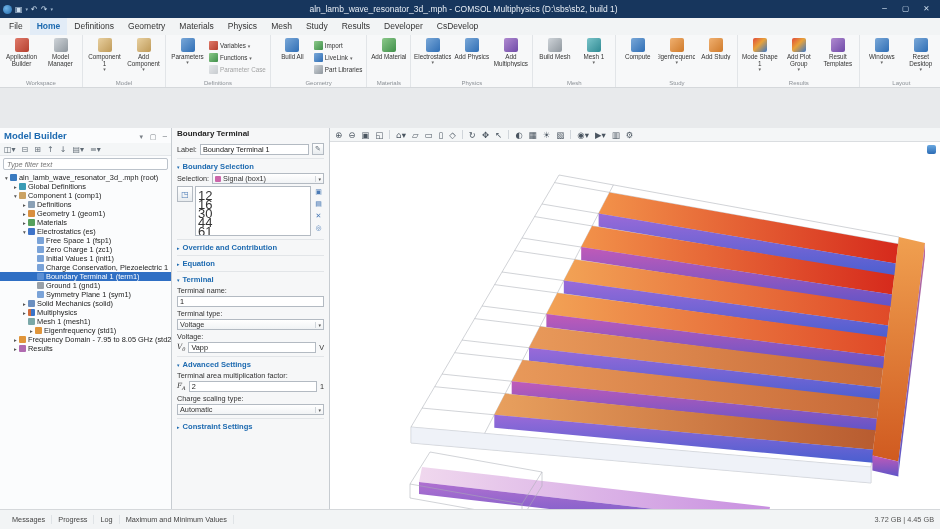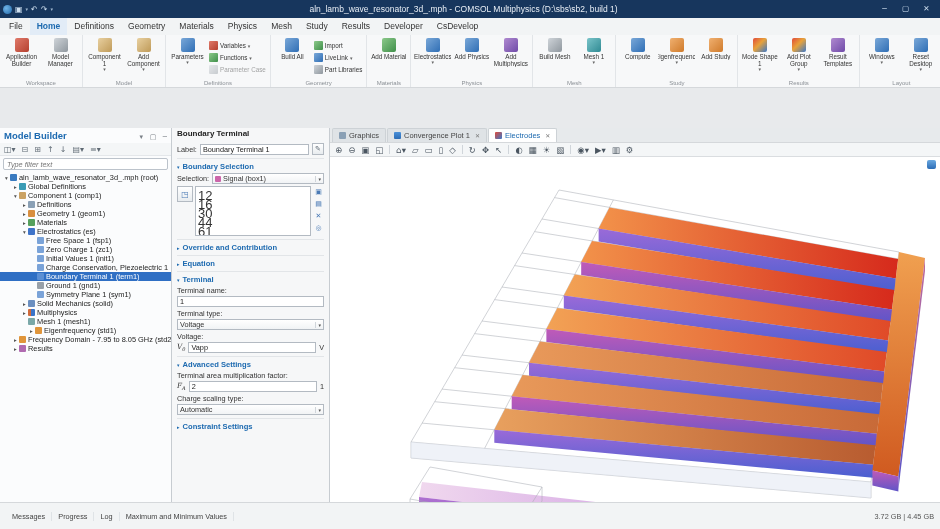--- a/index.html
+++ b/index.html
@@ -104,21 +104,21 @@
   .gticon-plot{background:linear-gradient(#4a90d9,#2c6cb5);}
   .gticon-electrodes{background:linear-gradient(135deg,#e04a3a,#3a78c9);}
   .gtclose{font-size:6px;color:#777;margin-left:2px;font-family:"DejaVu Sans",sans-serif;}
   .gtoolbar{height:14px;display:flex;align-items:center;gap:6px;padding:0 5px;background:#f4f6f7;border-bottom:1px solid #dadde0;flex:none;}
   .gt-icon{font-size:8.5px;color:#4a5560;font-family:"DejaVu Sans",sans-serif;white-space:nowrap;}
   .gt-sep{width:1px;height:9px;background:#d0d5da;}
   .gcanvas{flex:1;position:relative;background:#fff;overflow:hidden;}
   .corner-icon{position:absolute;top:3px;right:4px;width:9px;height:9px;border-radius:2px;background:linear-gradient(#6aa8e0,#2c6cb5);}
 
   
-  .statusbar{position:absolute;left:0;right:0;bottom:0;height:27px;background:#f2f4f5;border-top:1px solid #d5d8db;display:flex;align-items:center;font-size:7.3px;color:#444;padding:0 6px;}
+  .statusbar{position:absolute;left:0;right:0;bottom:0;height:20px;background:#f2f4f5;border-top:1px solid #d5d8db;display:flex;align-items:center;font-size:7.3px;color:#444;padding:0 6px;}
   .sb-tabs{display:flex;}
   .sb-tab{padding:0 6px;border-right:1px solid #dfe3e6;white-space:nowrap;}
   .sb-mem{margin-left:auto;color:#555;white-space:nowrap;}
 </style>
 </head>
 <body>
 
 <div class="app">
 
   <div class="titlebar">
@@ -526,36 +526,20 @@
 
         <div class="section-h">
           <span class="tri">▸</span>
           <span>Constraint Settings</span>
         </div>
 
       </div>
     </section>
 
     <section class="graphics-panel">
-      <div class="gtabs" id="gtabs">
-          <div class="gtab">
-            <span class="gticon gticon-graphics"></span>
-            <span>Graphics</span>
-          </div>
-          <div class="gtab">
-            <span class="gticon gticon-plot"></span>
-            <span>Convergence Plot 1</span>
-            <span class="gtclose">✕</span>
-          </div>
-          <div class="gtab active">
-            <span class="gticon gticon-electrodes"></span>
-            <span>Electrodes</span>
-            <span class="gtclose">✕</span>
-          </div>
-        </div>
       <div class="gtoolbar" id="gtoolbar">
           <span class="gt-icon">⊕</span>
           <span class="gt-icon">⊖</span>
           <span class="gt-icon">▣</span>
           <span class="gt-icon">◱</span>
           <span class="gt-sep"></span>
           <span class="gt-icon">⌂▾</span>
           <span class="gt-icon">▱</span>
           <span class="gt-icon">▭</span>
           <span class="gt-icon">▯</span>

